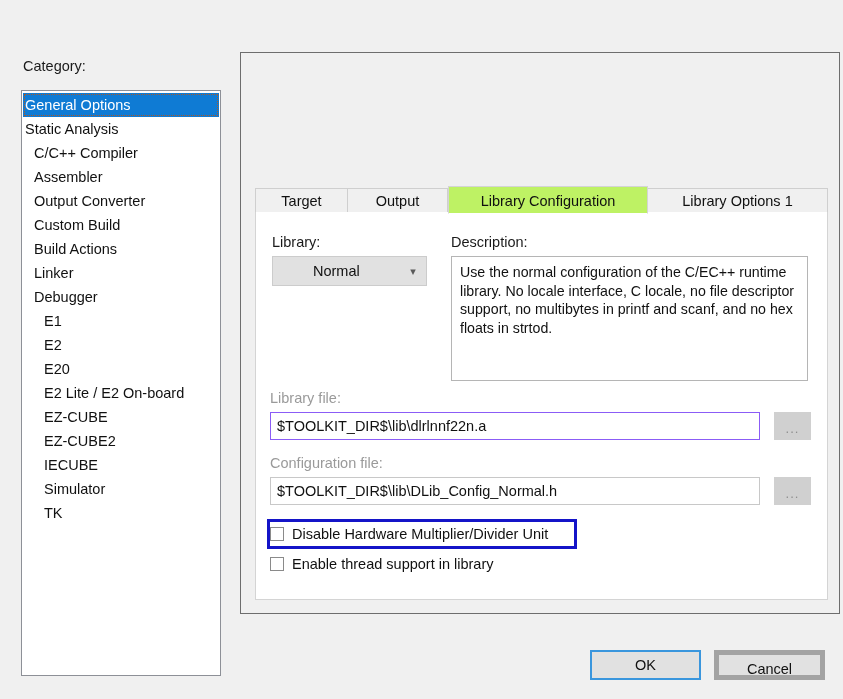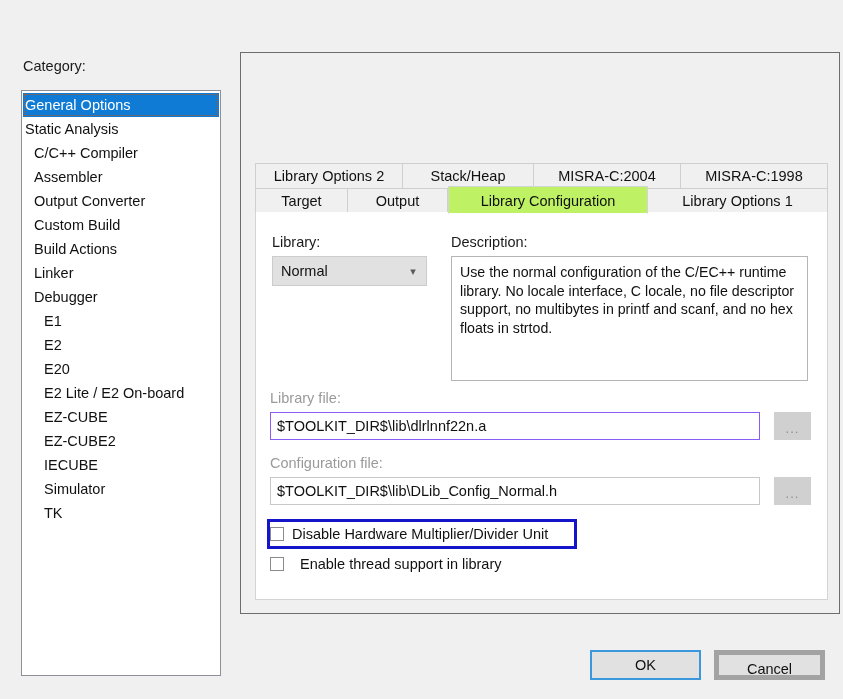--- a/index.html
+++ b/index.html
@@ -141,20 +141,21 @@
     position: absolute;
     left: 16px;
     top: 44px;
     width: 155px;
     height: 30px;
     background: #e1e1e1;
     border: 1px solid #cccccc;
     box-sizing: border-box;
     display: flex;
     align-items: center;
+    padding-left: 32px;
   }
   #library-combo .combo-value {
     flex: 1;
     padding-left: 8px;
     font-size: 14.5px;
     color: #111111;
     white-space: nowrap;
   }
   #library-combo .combo-arrow {
     width: 26px;
@@ -250,21 +251,21 @@
 
   
   .cb-row {
     position: absolute;
     left: 14px;
     display: flex;
     align-items: center;
     height: 22px;
   }
   #cb-row-mult { top: 311px; }
-  #cb-row-thread { top: 341px; gap: 8px; }
+  #cb-row-thread { top: 341px; }
   .cb-box {
     width: 14px;
     height: 14px;
     background: #ffffff;
     border: 1px solid #8a8a8a;
     box-sizing: border-box;
     margin-right: 8px;
     flex: none;
   }
   .cb-text {
@@ -333,26 +334,20 @@
     <div class="cat-item indent-2">EZ-CUBE</div>
     <div class="cat-item indent-2">EZ-CUBE2</div>
     <div class="cat-item indent-2">IECUBE</div>
     <div class="cat-item indent-2">Simulator</div>
     <div class="cat-item indent-2">TK</div>
   </div>
 
 <div id="settings-panel"></div>
 
 <div id="tab-strip">
-  <div class="tab-row row-top" id="tab-row-top">
-      <div class="tab" style="width: 148px;">Library Options 2</div>
-      <div class="tab" style="width: 131px;">Stack/Heap</div>
-      <div class="tab" style="width: 147px;">MISRA-C:2004</div>
-      <div class="tab" style="width: 147px;">MISRA-C:1998</div>
-    </div>
   <div class="tab-row row-bottom" id="tab-row-bottom">
       <div class="tab" style="width: 93px;">Target</div>
       <div class="tab" style="width: 100px;">Output</div>
       <div class="tab active" style="width: 200px;">Library Configuration</div>
       <div class="tab" style="width: 180px;">Library Options 1</div>
     </div>
 </div>
 
 <div id="tab-page">
 

